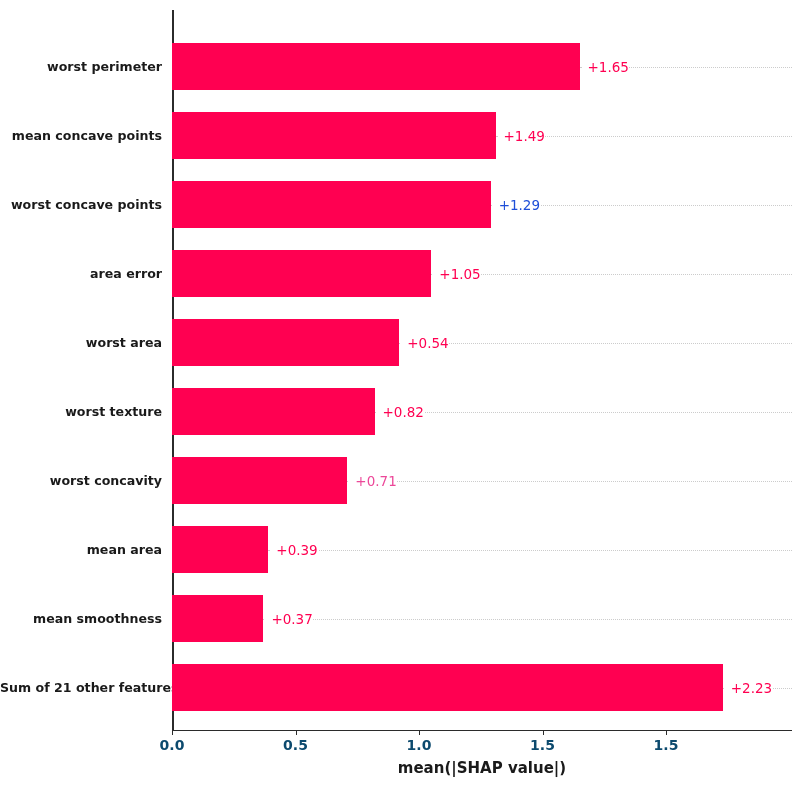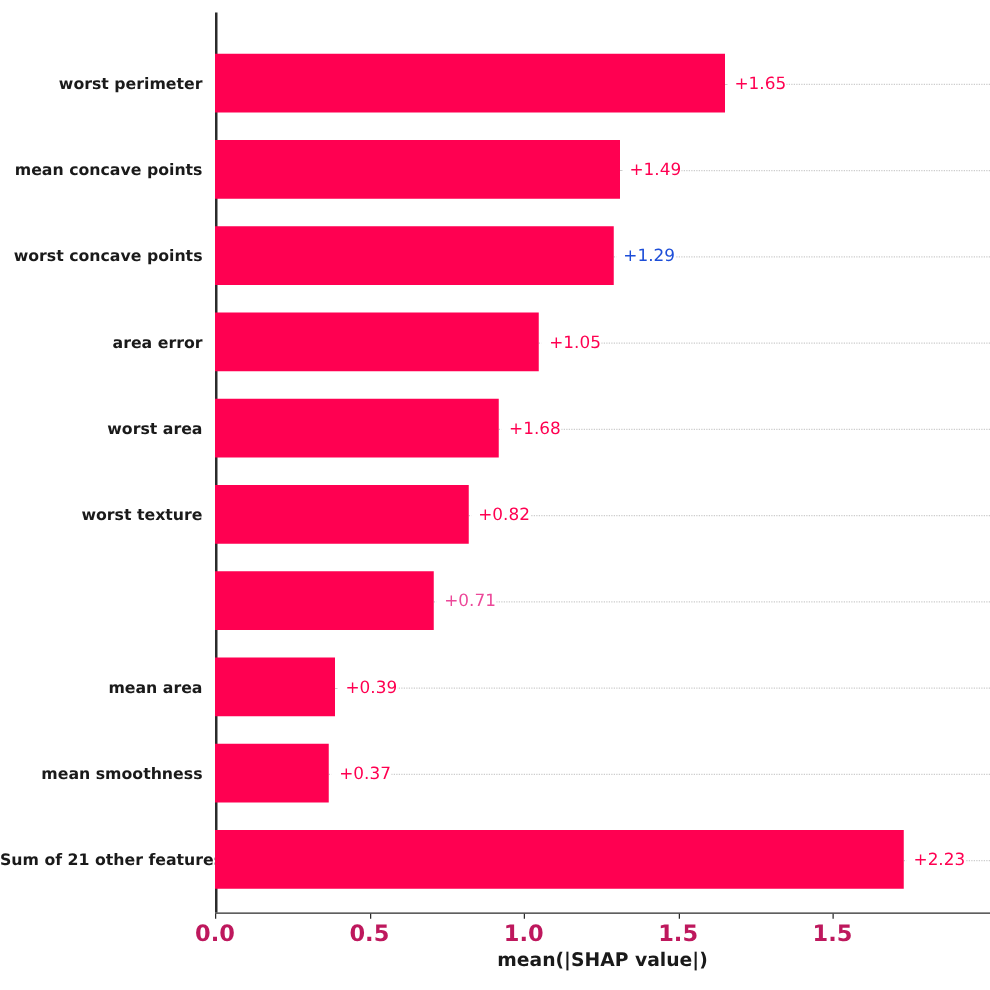--- a/index.html
+++ b/index.html
@@ -86,23 +86,23 @@
     position: absolute;
     top: 731px;
     width: 0;
     height: 4px;
     border-left: 1.3px solid #2b2b2b;
   }
   .xtick-label {
     position: absolute;
     top: 737px;
     transform: translateX(-50%);
-    font-size: 18px;
+    font-size: 14px;
     font-weight: bold;
-    color: #be185d;
+    color: #0c4a6e;
     white-space: nowrap;
   }
   .xaxis-title {
     position: absolute;
     top: 759px;
     left: 172px;
     width: 620px;
     text-align: center;
     font-size: 15px;
     font-weight: bold;
@@ -139,29 +139,30 @@
       <div class="row" style="top: 250px;">
         <div class="ytick-wrap" style="left: 0px; width: 162px;">area error</div>
         <div class="gridline" style="left: 431.35px; width: 360.65px;"></div>
         <div class="bar" style="left: 172px; width: 259.35px; background: rgb(255, 0, 81);"></div>
         <div class="value-label" style="left: 433.35px; color: rgb(255, 0, 81);">+1.05</div>
       </div>
       <div class="row" style="top: 319px;">
         <div class="ytick-wrap" style="left: 0px; width: 162px;">worst area</div>
         <div class="gridline" style="left: 399.24px; width: 392.76px;"></div>
         <div class="bar" style="left: 172px; width: 227.24px; background: rgb(255, 0, 81);"></div>
-        <div class="value-label" style="left: 401.24px; color: rgb(255, 0, 81);">+1.68</div>
+        <div class="value-label" style="left: 401.24px; color: rgb(255, 0, 81);">+0.54</div>
       </div>
       <div class="row" style="top: 388px;">
         <div class="ytick-wrap" style="left: 0px; width: 162px;">worst texture</div>
         <div class="gridline" style="left: 374.54px; width: 417.46px;"></div>
         <div class="bar" style="left: 172px; width: 202.54px; background: rgb(255, 0, 81);"></div>
         <div class="value-label" style="left: 376.54px; color: rgb(255, 0, 81);">+0.82</div>
       </div>
       <div class="row" style="top: 457px;">
+        <div class="ytick-wrap" style="left: 0px; width: 162px;">worst concavity</div>
         <div class="gridline" style="left: 347.37px; width: 444.63px;"></div>
         <div class="bar" style="left: 172px; width: 175.37px; background: rgb(255, 0, 81);"></div>
         <div class="value-label" style="left: 349.37px; color: #ec4899;">+0.71</div>
       </div>
       <div class="row" style="top: 526px;">
         <div class="ytick-wrap" style="left: 0px; width: 162px;">mean area</div>
         <div class="gridline" style="left: 268.33px; width: 523.67px;"></div>
         <div class="bar" style="left: 172px; width: 96.33px; background: rgb(255, 0, 81);"></div>
         <div class="value-label" style="left: 270.33px; color: rgb(255, 0, 81);">+0.39</div>
       </div>

